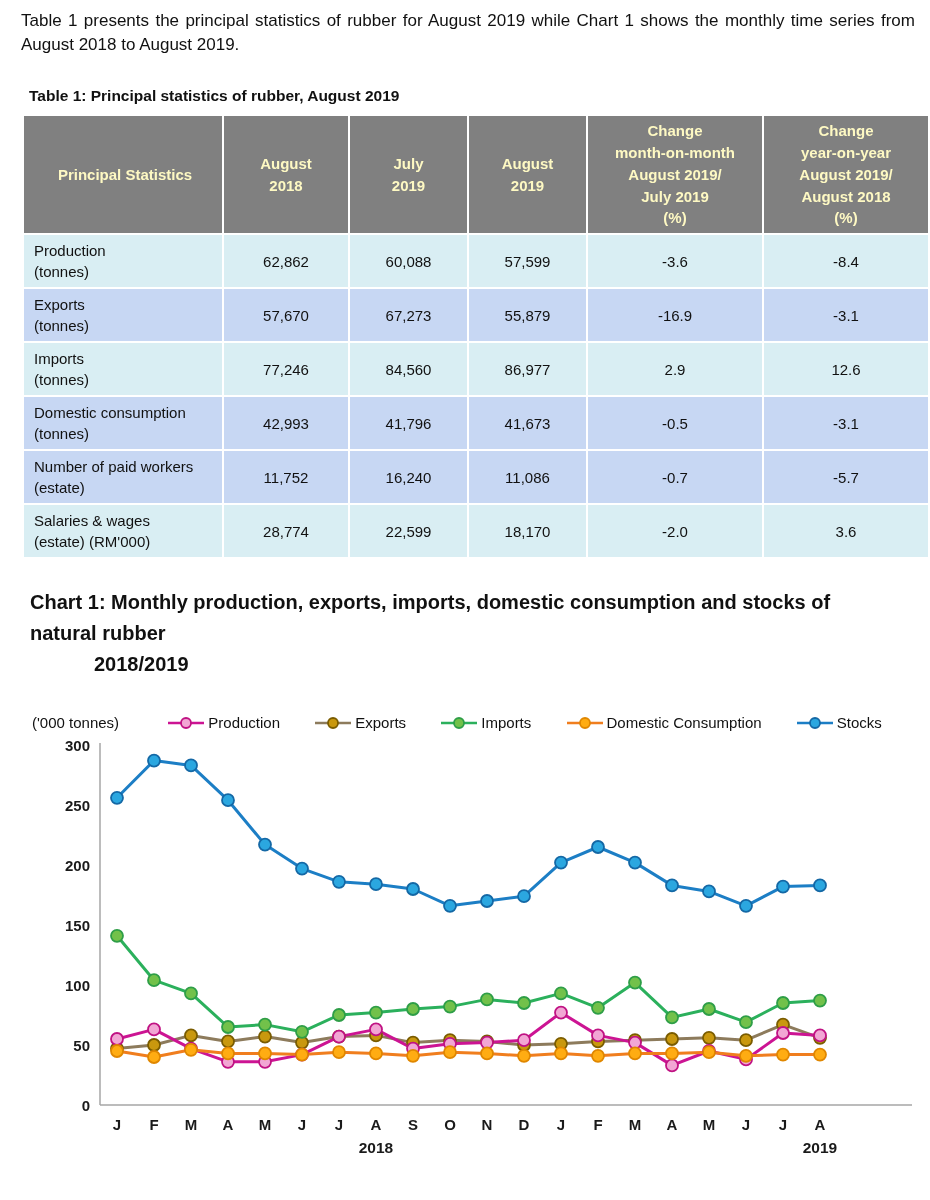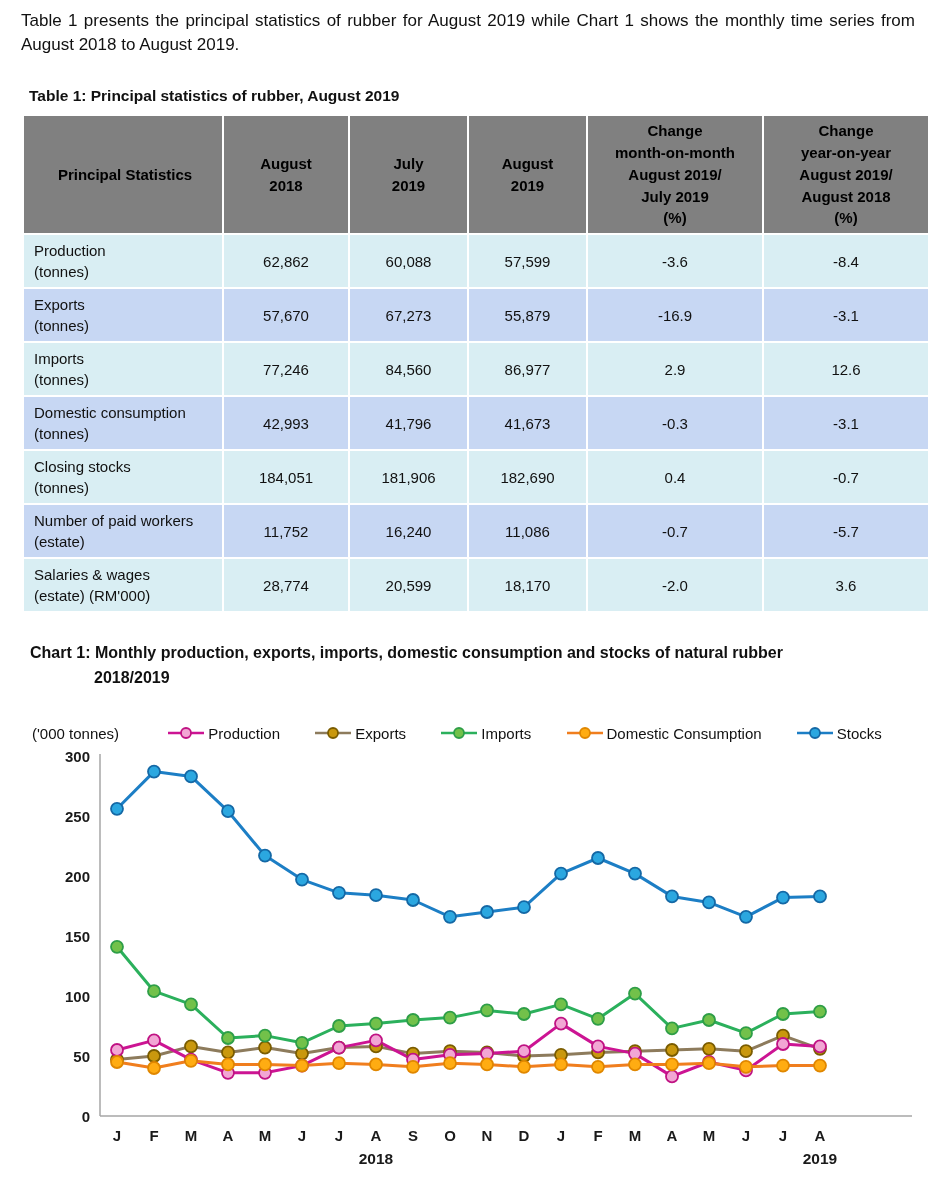--- a/index.html
+++ b/index.html
@@ -15,35 +15,35 @@
   }
   .table-title {
     margin: 30px 0 0 29px; font-size: 15.5px; font-weight: bold;
   }
   table.stats {
     margin: 9px 0 0 22px; width: 906px;
     border-collapse: collapse; table-layout: fixed;
     font-size: 15px;
   }
   table.stats th {
-    background: #808080; color: #000000; font-weight: bold;
+    background: #808080; color: #fef9c3; font-weight: bold;
     text-align: center; vertical-align: middle;
     border: 2px solid #fff; padding: 4px 6px; height: 108px;
     white-space: pre-line; line-height: 1.45; font-size: 15px;
   }
   table.stats th.first { text-align: center; padding-left: 10px; }
   table.stats td {
     border: 2px solid #fff; text-align: center; vertical-align: middle;
     height: 54px; white-space: pre-line; line-height: 1.4; padding: 2px 6px;
   }
   table.stats td.label { text-align: left; padding-left: 10px; }
   tr.cyan td { background: #D9EEF3; }
   tr.blue td { background: #C7D7F3; }
   .chart-title {
-    margin: 28px 40px 0 30px; font-size: 16px; font-weight: bold;
+    margin: 28px 40px 0 30px; font-size: 20px; font-weight: bold;
     line-height: 1.55;
   }
   .chart-title .line2 { padding-left: 64px; text-align: center; }
   .legend-row {
     display: flex; align-items: center; justify-content: space-between;
     margin: 34px 14px 0 32px; font-size: 15px;
   }
   .legend { display: flex; align-items: center; flex: 1; justify-content: space-evenly; margin-left: 14px; }
   .legend-item { display: flex; align-items: center; gap: 3px; }
   .legend-item svg { display: block; }
@@ -114,46 +114,37 @@
         <td>86,977</td>
         <td>2.9</td>
         <td>12.6</td>
       </tr>
       <tr class="blue">
         <td class="label">Domestic consumption
 (tonnes)</td>
         <td>42,993</td>
         <td>41,796</td>
         <td>41,673</td>
-        <td>-0.3</td>
+        <td>-0.5</td>
         <td>-3.1</td>
-      </tr>
-      <tr class="cyan">
-        <td class="label">Closing stocks
-(tonnes)</td>
-        <td>184,051</td>
-        <td>181,906</td>
-        <td>182,690</td>
-        <td>0.4</td>
-        <td>-0.7</td>
       </tr>
       <tr class="blue">
         <td class="label">Number of paid workers
 (estate)</td>
         <td>11,752</td>
         <td>16,240</td>
         <td>11,086</td>
         <td>-0.7</td>
         <td>-5.7</td>
       </tr>
       <tr class="cyan">
         <td class="label">Salaries &amp; wages
 (estate) (RM'000)</td>
         <td>28,774</td>
-        <td>20,599</td>
+        <td>22,599</td>
         <td>18,170</td>
         <td>-2.0</td>
         <td>3.6</td>
       </tr>
     </tbody>
 </table>
 
 <h3 class="chart-title"><span>Chart 1: Monthly production, exports, imports, domestic consumption and stocks of natural rubber</span><br><span class="line2">2018/2019</span></h3>
 
 <div class="legend-row">

